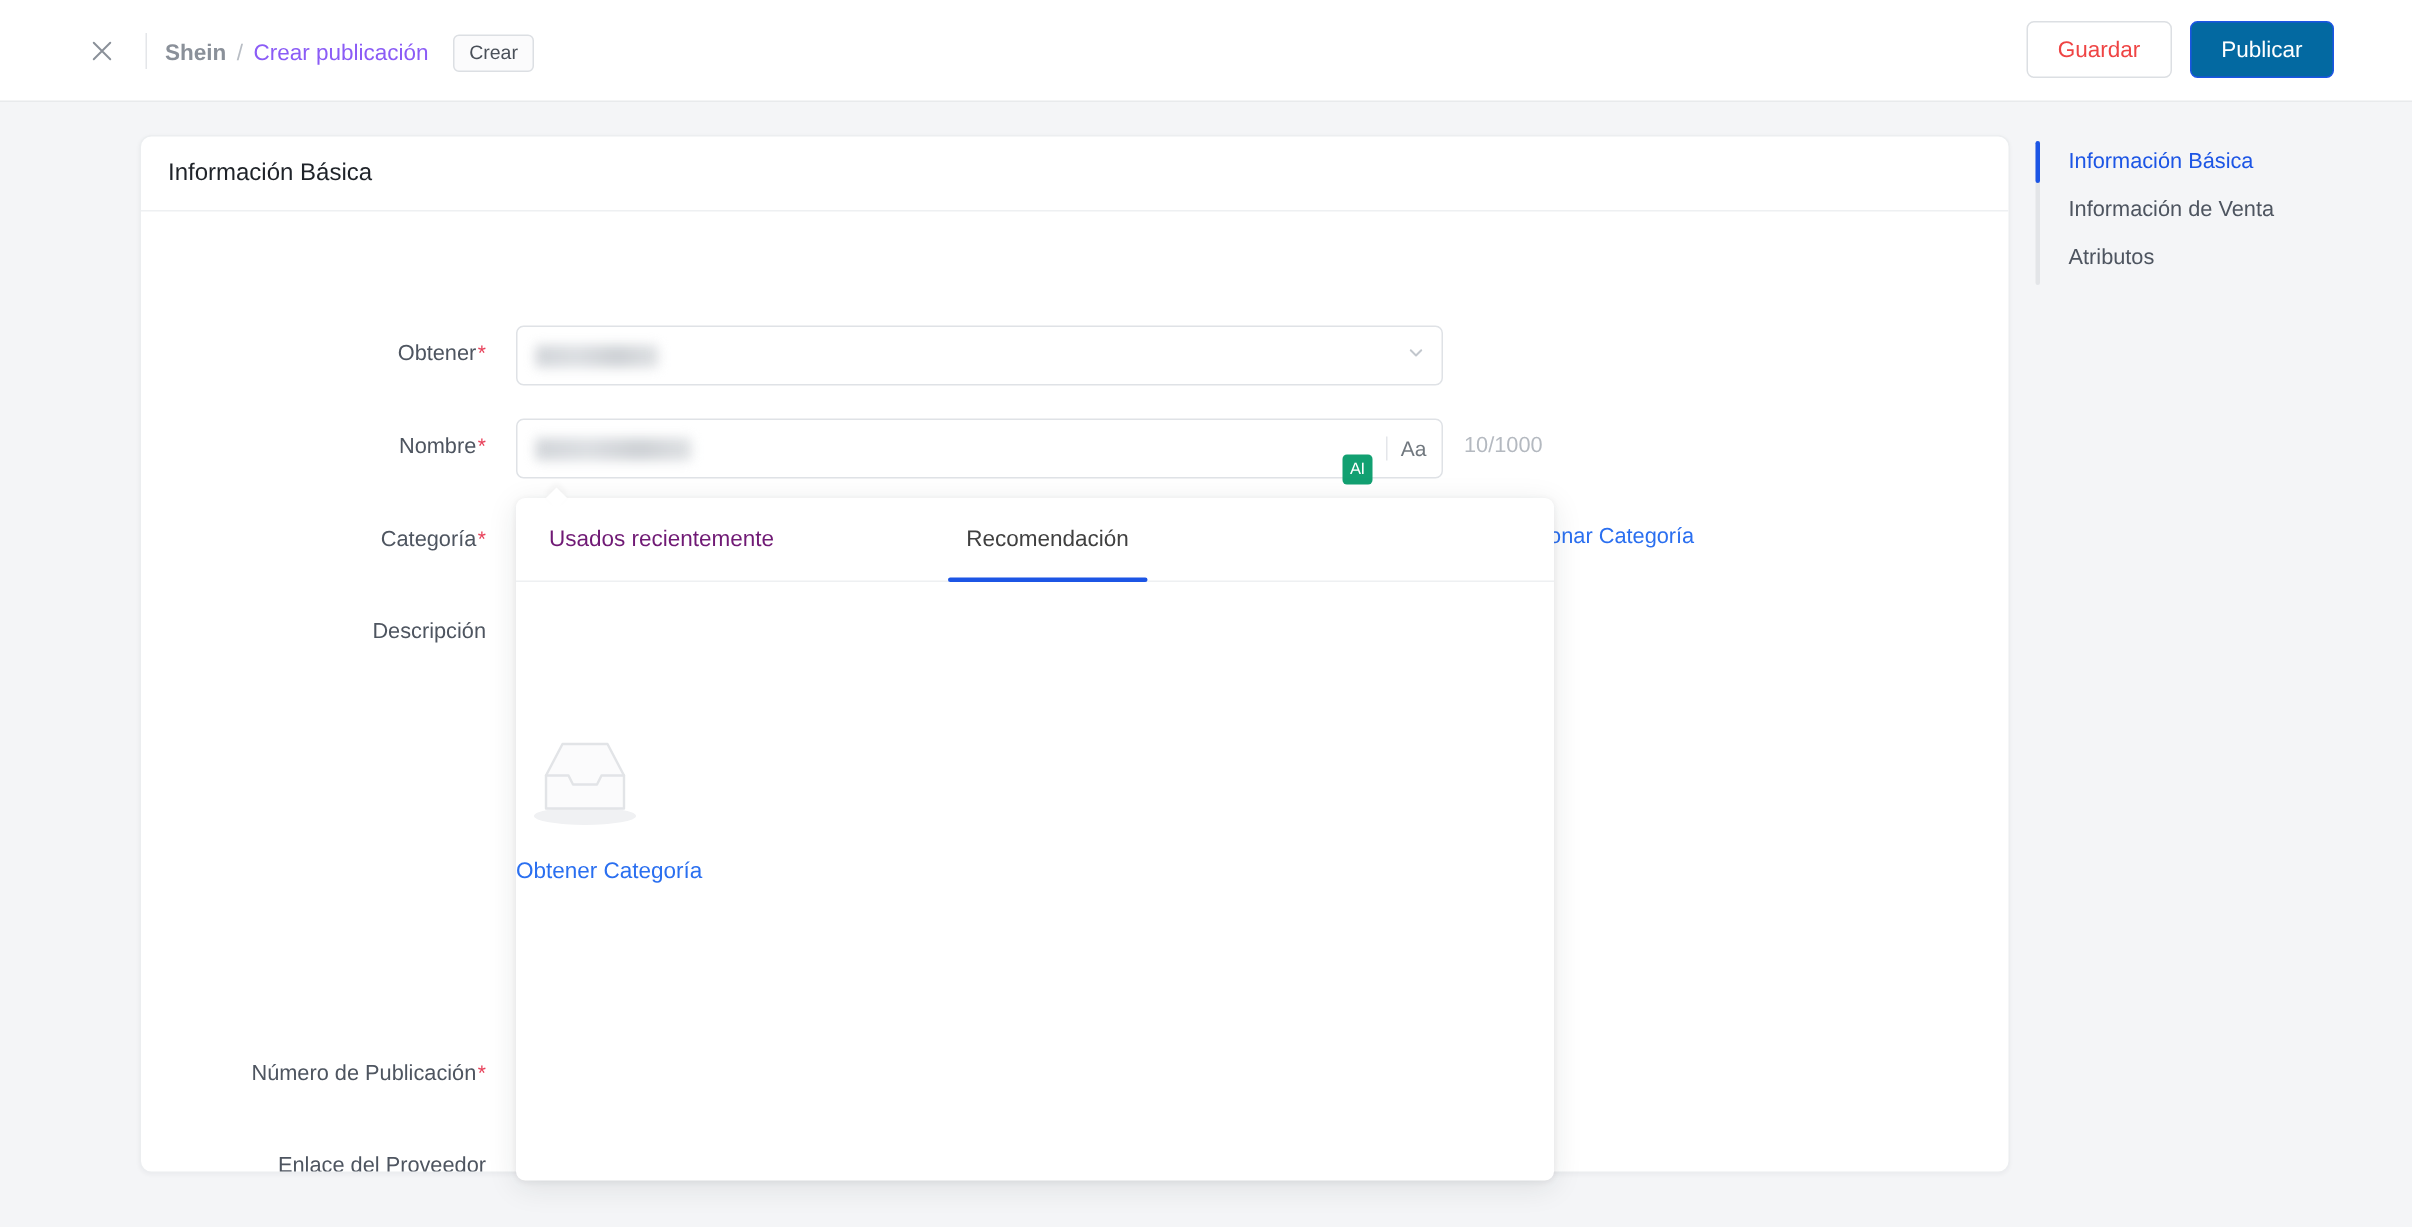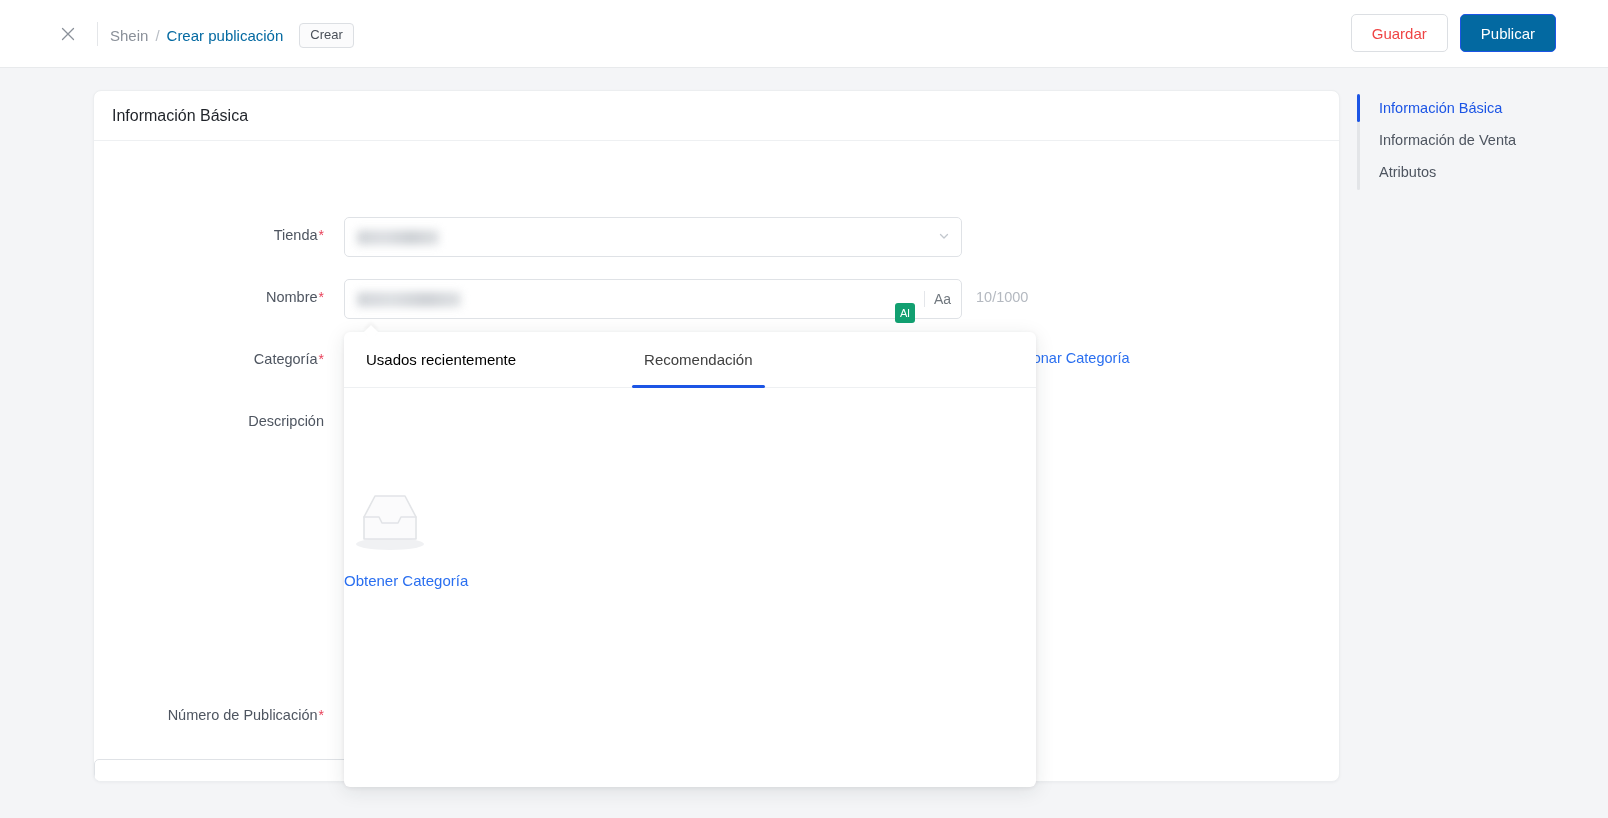--- a/index.html
+++ b/index.html
@@ -30,23 +30,23 @@
   .close-btn svg { display: block; }
   .topbar-divider {
     position: absolute; left: 97px; top: 22px;
     width: 1px; height: 24px; background: #e4e6e9;
   }
   .breadcrumb {
     position: absolute; left: 110px; top: 23px;
     display: flex; align-items: center; gap: 0;
     font-size: 15px;
   }
-  .bc-root { color: #8a9099; cursor: pointer; }
+  .bc-root { color: #8a9099; cursor: pointer; font-weight: bold; }
   .bc-sep { color: #b8bdc4; margin: 0 7px; }
-  .bc-current { color: #0369a1; }
+  .bc-current { color: #8b5cf6; }
   .bc-tag {
     margin-left: 16px;
     border: 1px solid #dcdfe3;
     border-radius: 4px;
     background: #fbfbfc;
     color: #4a5059;
     font-size: 13px;
     padding: 3px 10px 4px 10px;
     line-height: 1.2;
     cursor: pointer;
@@ -236,21 +236,21 @@
     position: relative;
     display: flex;
     padding: 0 22px;
     border-bottom: 1px solid #eef0f2;
     height: 56px;
     align-items: center;
     gap: 0;
   }
   .dd-tab {
     font-size: 15px;
-    color: #000000;
+    color: #701a75;
     height: 56px;
     display: flex; align-items: center;
     cursor: pointer;
     position: relative;
   }
   .dd-tab.active { color: #404040; }
   .dd-tab.active::after {
     content: "";
     position: absolute;
     left: -12px; right: -12px; bottom: 0;
@@ -305,21 +305,21 @@
   <div class="card">
 
     <div class="card-header">
       <span class="card-title">Información Básica</span>
     </div>
 
     <div class="form">
 
       <div class="row" style="top:76px;">
         <div class="label">
-          <span>Tienda</span><span class="req">*</span>
+          <span>Obtener</span><span class="req">*</span>
         </div>
         <div class="field-wrap">
           <div class="input">
             <div class="blur-text" style="width:82px;"></div>
             <span class="chevron">
               <svg width="12" height="12" viewBox="0 0 12 12">
                   <path d="M2.5 4.5 L6 8 L9.5 4.5" stroke="#c2c7cd" stroke-width="1.3" fill="none" stroke-linecap="round" stroke-linejoin="round"></path>
                 </svg>
             </span>
           </div>
@@ -381,20 +381,23 @@
         <div class="label">
           <span>Número de Publicación</span><span class="req">*</span>
         </div>
         <div class="field-wrap">
           <div class="input"></div>
           <span class="counter">0/200</span>
         </div>
       </div>
 
       <div class="row" style="top:618px;">
+        <div class="label">
+          <span>Enlace del Proveedor</span>
+        </div>
         <div class="field-wrap">
           <div class="input">
             <span class="placeholder" style="margin-left:660px;position:absolute;right:12px;">ita</span>
           </div>
         </div>
       </div>
 
     </div>
   </div>
 

